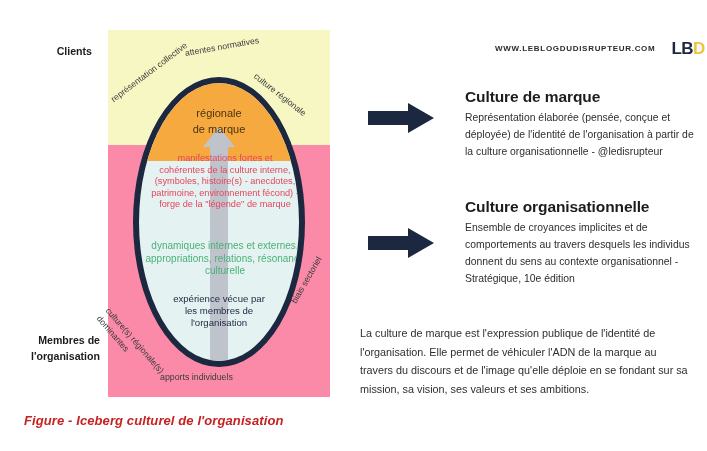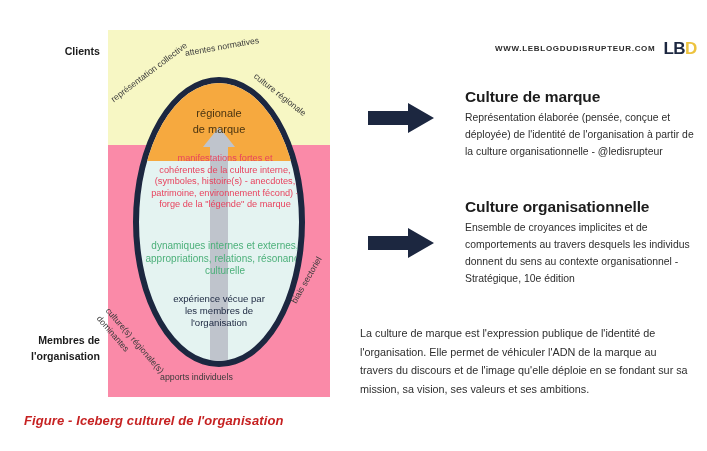--- a/index.html
+++ b/index.html
@@ -162,21 +162,21 @@
   
   .side-caption {
     position: absolute;
     font-weight: bold;
     font-size: 10.6px;
     color: #1c1c1c;
     text-align: right;
     line-height: 1.5;
     width: 92px;
   }
-  #cap-clients { left: 8px; top: 44px; }
+  #cap-clients { left: 0; top: 44px; }
   #cap-membres { left: 8px; top: 333px; }
 
   #figure-caption {
     position: absolute;
     left: 24px; top: 413px;
     font-size: 13px;
     font-weight: bold;
     font-style: italic;
     color: #c62222;
     letter-spacing: 0.1px;
@@ -187,21 +187,21 @@
     position: absolute;
     left: 360px; top: 0;
     width: 347px; height: 451px;
   }
 
   #brandbar {
     position: absolute;
     left: 135px; top: 40px;
     display: flex;
     align-items: center;
-    gap: 8px;
+    gap: 16px;
   }
   #brand-url {
     font-size: 8px;
     font-weight: bold;
     letter-spacing: 0.7px;
     color: #2b2b2b;
   }
   #brand-logo {
     font-size: 17px;
     font-weight: bold;

